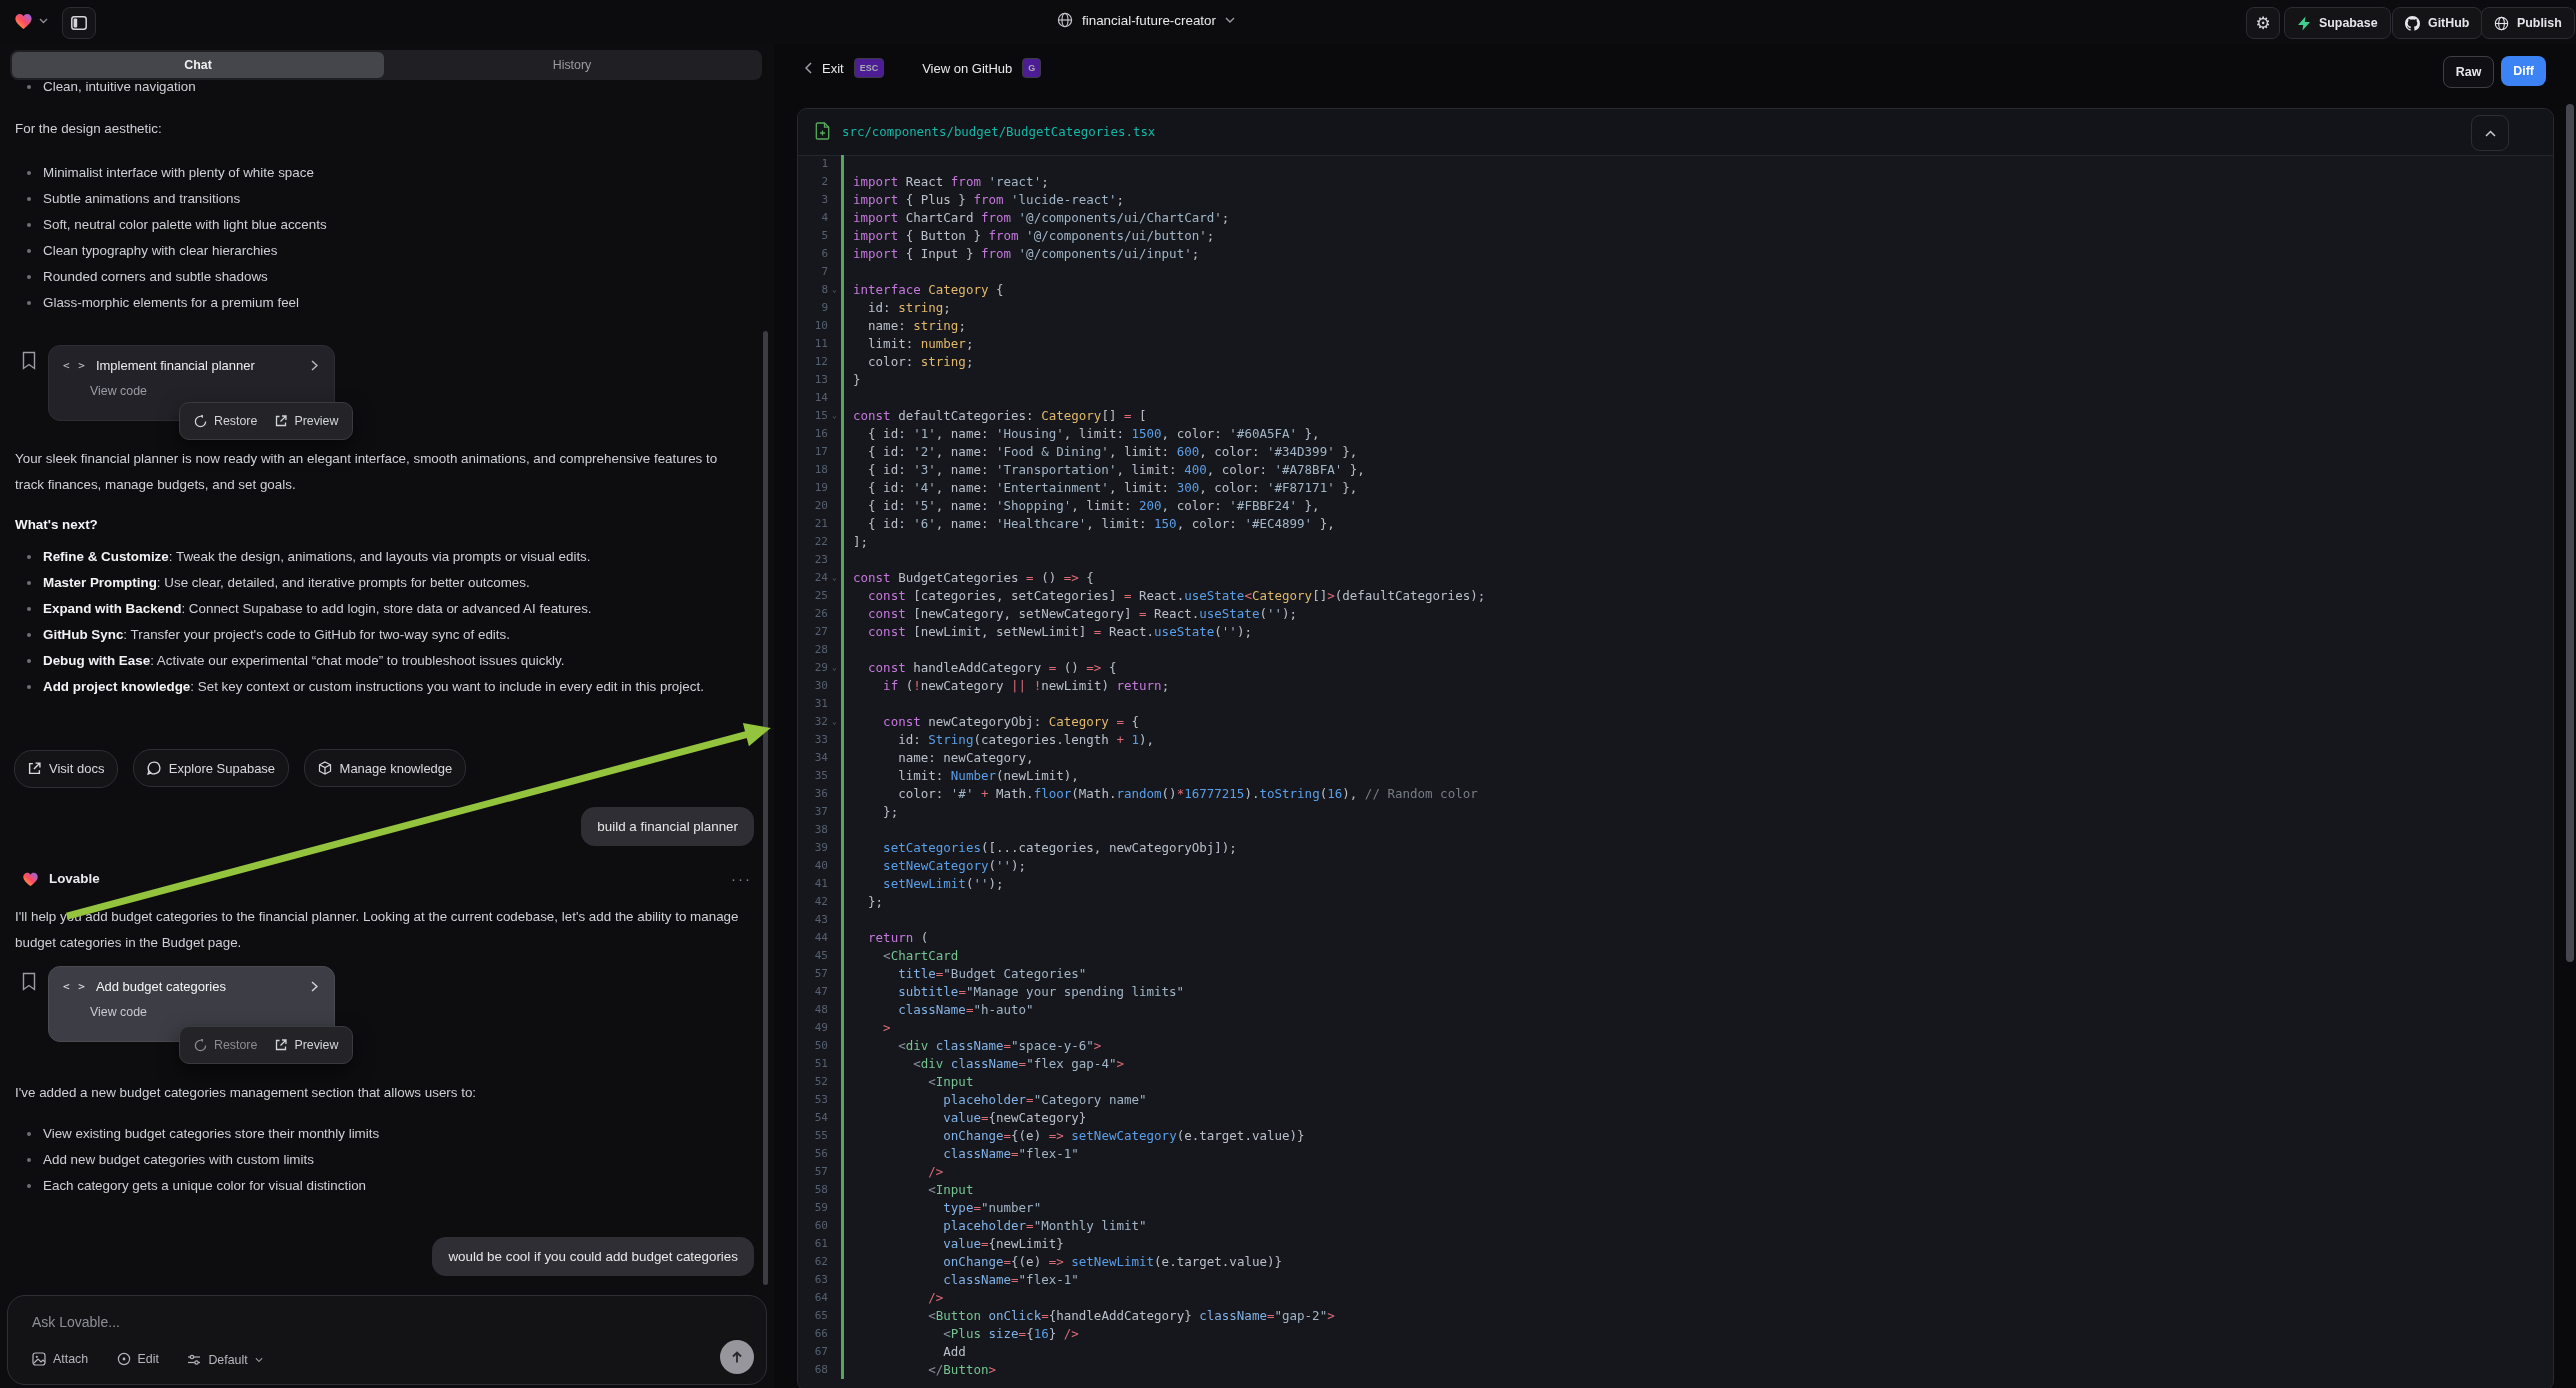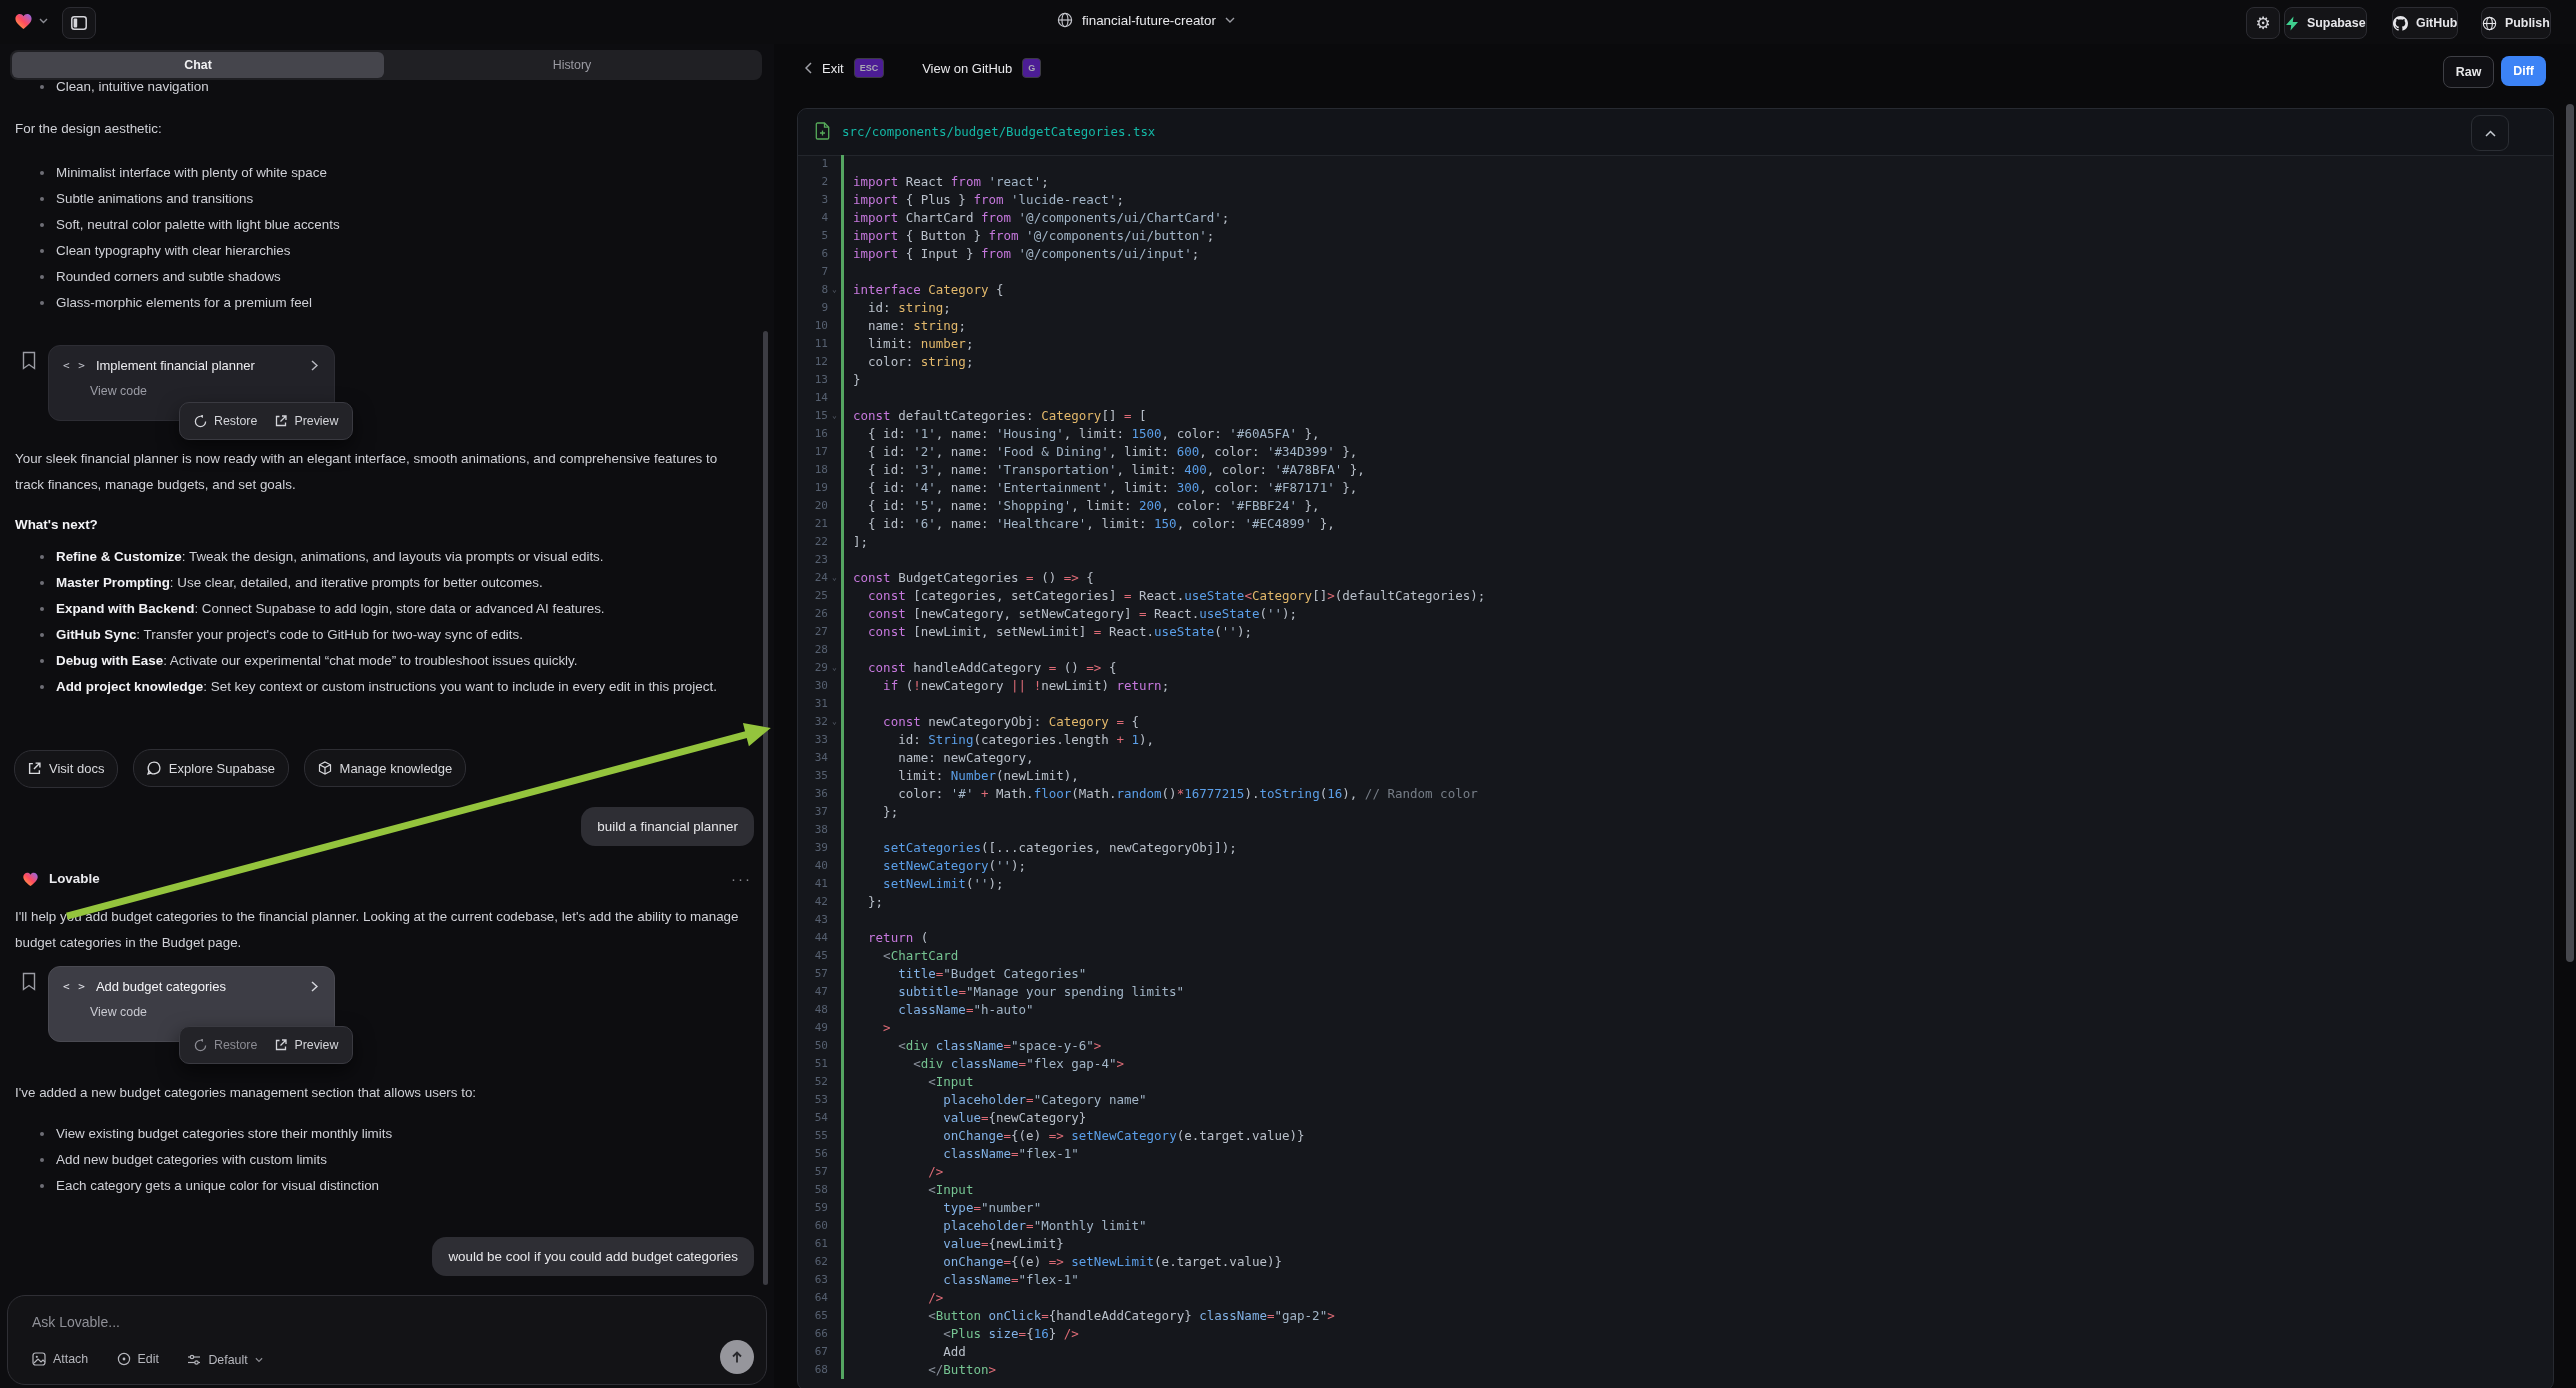--- a/index.html
+++ b/index.html
@@ -3,35 +3,35 @@
 <meta charset="utf-8">
 <style>
   html,body{margin:0;padding:0;background:#060607;}
   body{width:2576px;height:1388px;position:relative;overflow:hidden;
        font-family:"Liberation Sans",sans-serif;-webkit-font-smoothing:antialiased;color:#d2d3d8;}
   .abs{position:absolute;}
   svg{display:block;}
 
   
   #topbar{left:0;top:0;width:2576px;height:44px;background:#0c0c0e;}
-  .tb-btn{display:inline-flex;align-items:center;gap:8px;height:30px;padding:0 0;
+  .tb-btn{display:inline-flex;align-items:center;gap:8px;height:30px;padding:0 12px;
           border:1px solid #2c2c32;border-radius:8px;background:#141417;color:#e6e6ea;
           font-size:12.4px;font-weight:600;}
   .icon-btn{width:32px;padding:0;justify-content:center;}
 
   
   #chat{left:0;top:44px;width:774px;height:1344px;background:#0d0d10;}
   #tabbar{left:10px;top:6px;width:752px;height:30px;background:#202024;border-radius:8px;}
   .tab{position:absolute;top:2px;height:26px;display:flex;align-items:center;justify-content:center;
        font-size:12.4px;border-radius:6px;color:#9b9ba3;}
   #tab-chat{left:2px;width:372px;background:#45454c;color:#f0f0f2;font-weight:600;}
   #tab-history{left:376px;width:372px;}
 
   .para{position:absolute;left:15px;font-size:13.4px;line-height:26px;color:#cfd0d6;}
-  .blist{position:absolute;left:26px;list-style:none;margin:0;padding:0;}
+  .blist{position:absolute;left:13px;list-style:none;margin:0;padding:0;}
   .blist li{display:flex;line-height:26px;font-size:13.4px;color:#cfd0d6;}
   .blist .dot{width:4px;height:4px;border-radius:50%;background:#6e6e76;margin:11px 12px 0 14px;flex:none;}
   .blist b{color:#f2f2f5;font-weight:700;}
   .heading{font-weight:700;color:#f4f4f7;}
 
   .chip-card{position:absolute;left:48px;width:285px;height:74px;border-radius:12px;background:#222228;border:1px solid #2d2d34;}
   .chip-card.hl{background:#3d3d45;border-color:#4a4a52;}
   .chip-row1{position:absolute;left:14px;top:12px;display:flex;align-items:center;gap:10px;width:255px;}
   .chip-title{font-size:13px;font-weight:500;color:#ececf0;flex:1;}
   .chip-sub{position:absolute;left:41px;top:38px;font-size:12.4px;color:#9b9ca5;}

